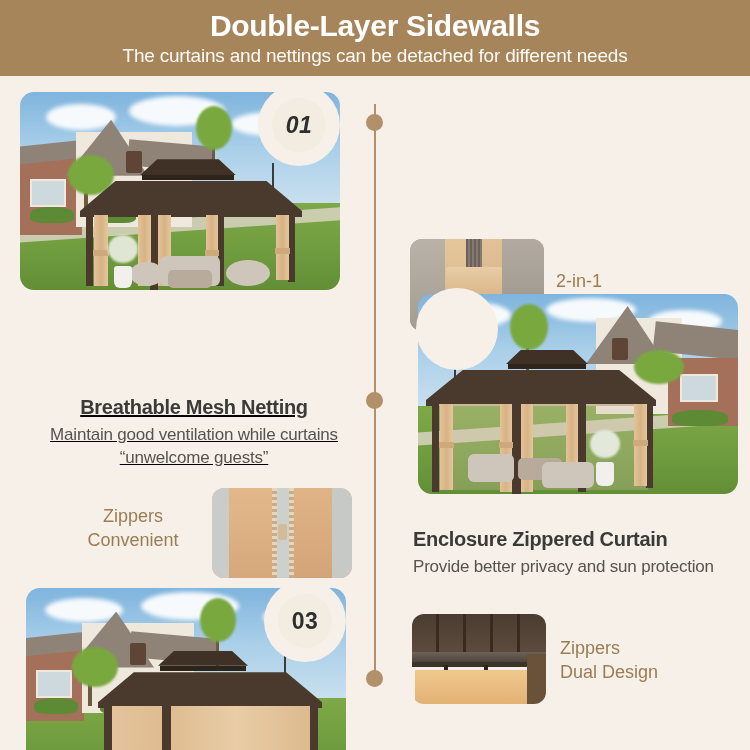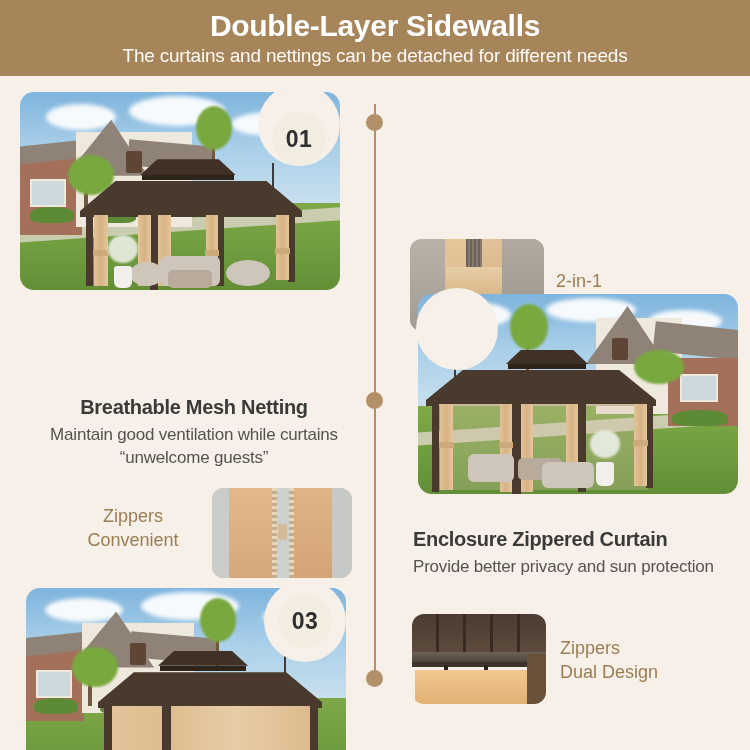--- a/index.html
+++ b/index.html
@@ -148,21 +148,21 @@
     position: absolute;
     width: 54px; height: 54px;
     border-radius: 50%;
     background: #f3ece1;
     display: flex; align-items: center; justify-content: center;
     color: #2f2f2f;
     font-size: 23px;
     font-weight: bold;
     letter-spacing: .5px;
   }
-  .badge-01 { left: 272px; top: 36px; }
+  .badge-01 { left: 272px; top: 22px; font-style: italic; }
   .badge-02 { left: 432px; top: 226px; }
   .badge-03 { left: 278px; top: 518px; }
 
   
   .notch {
     position: absolute;
     background: #f6f0e8;
     border-radius: 50%;
   }
 
@@ -184,21 +184,21 @@
     margin-top: 3px;
   }
   .accent-label {
     color: #9b7d53;
     font-size: 18px;
     font-weight: 500;
     line-height: 24px;
   }
 
   .b-full-open { left: 405px; top: 18px;  width: 330px; }
-  .b-mesh      { left: 24px;  top: 318px; width: 340px; text-align: center; }
+  .b-mesh      { left: 24px;  top: 318px; width: 340px; text-align: center; text-decoration: underline; }
   .b-enclosure { left: 413px; top: 450px; width: 330px; }
 
   
   .b-mesh .block-title { text-align: center; }
   .b-mesh .block-desc  { text-align: center; }
 
   
   .thumb {
     position: absolute;
     border-radius: 12px;

